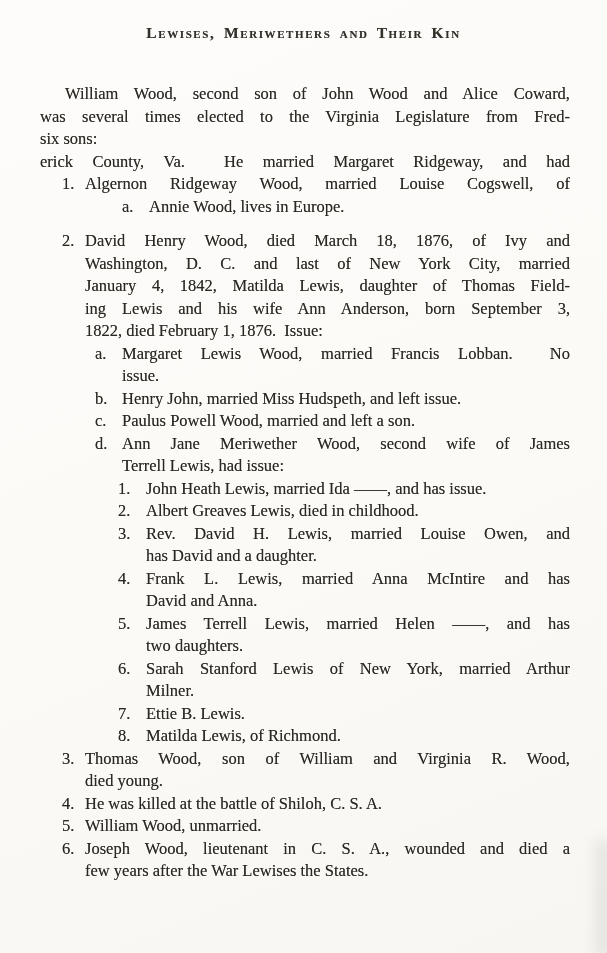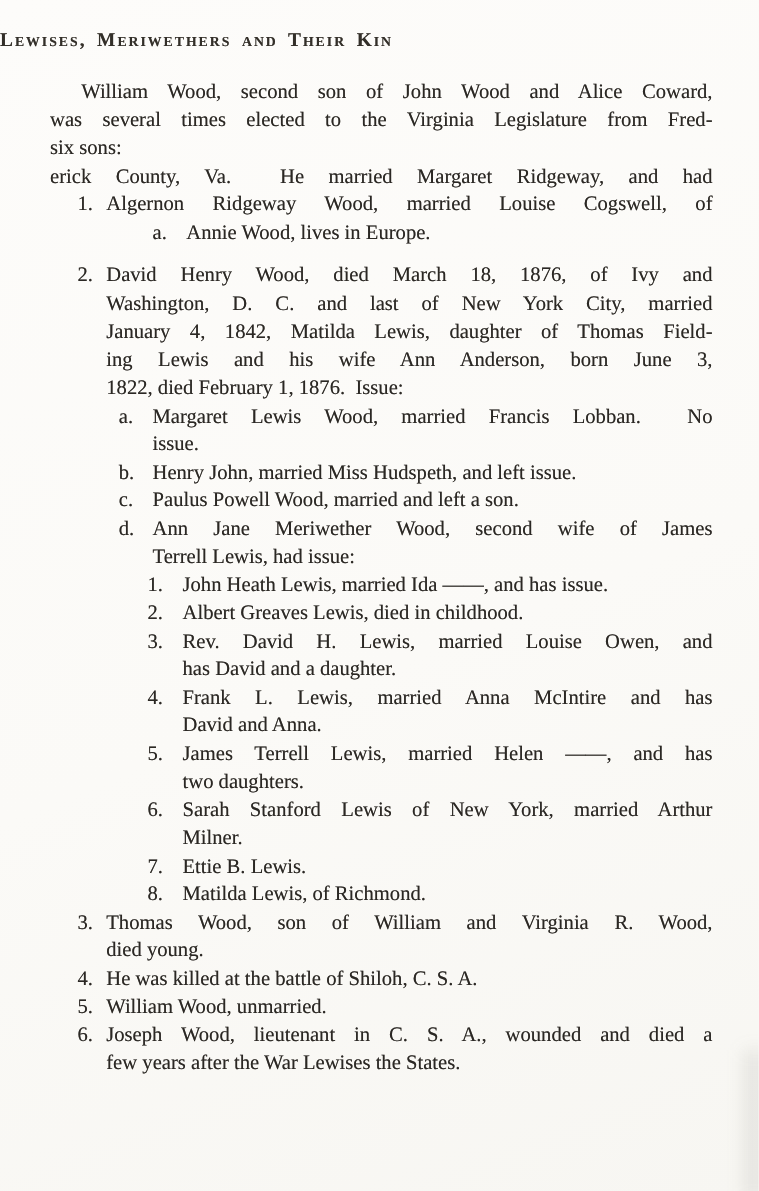--- a/index.html
+++ b/index.html
@@ -24,30 +24,31 @@
     right: -6px;
     top: 840px;
     width: 18px;
     height: 120px;
     background: rgba(110, 104, 95, 0.12);
     filter: blur(7px);
     pointer-events: none;
   }
   .running-header {
     margin-top: 24px;
+    text-align: center;
     font-variant: small-caps;
     font-weight: 700;
     font-size: 15.5px;
     letter-spacing: 1.6px;
     word-spacing: 3px;
     color: #332f29;
     text-shadow: 0 0 0.4px rgba(51, 47, 41, 0.5);
   }
   .content {
-    margin-top: 20px;
+    margin-top: 41px;
     padding-left: 40px;
     padding-right: 37px;
     font-size: 16.5px;
     line-height: 22.5px;
     text-shadow: 0 0 0.45px rgba(43, 40, 36, 0.55);
   }
   .jline {
     text-align: justify;
     text-align-last: justify;
     white-space: pre-wrap;
@@ -103,21 +104,21 @@
       </div>
     </div>
 
     <div class="item lvl1 gap-before">
       <span class="mk1">2.</span>
       <div class="bd">
         <div>
             <div class="jline">David Henry Wood, died March 18, 1876, of Ivy and</div>
             <div class="jline">Washington, D. C. and last of New York City, married</div>
             <div class="jline">January 4, 1842, Matilda Lewis, daughter of Thomas Field-</div>
-            <div class="jline">ing Lewis and his wife Ann Anderson, born June 3,</div>
+            <div class="jline">ing Lewis and his wife Ann Anderson, born September 3,</div>
             <div class="jline jlast">1822, died February 1, 1876.  Issue:</div>
           </div>
         <div class="sub-shallow">
 
           <div class="item">
             <span class="mk2">a.</span>
             <div class="bd">
                 <div class="jline">Margaret Lewis Wood, married Francis Lobban.  No</div>
                 <div class="jline jlast">issue.</div>
               </div>

